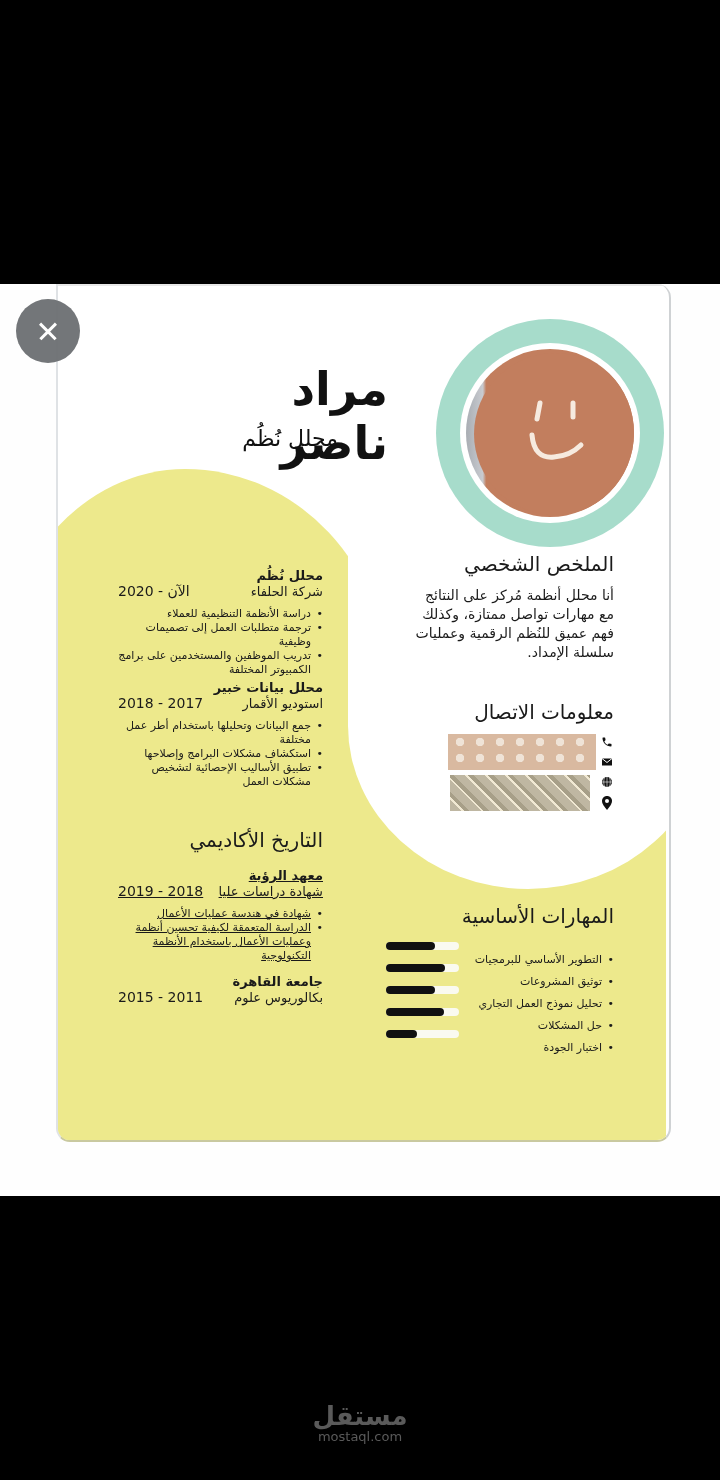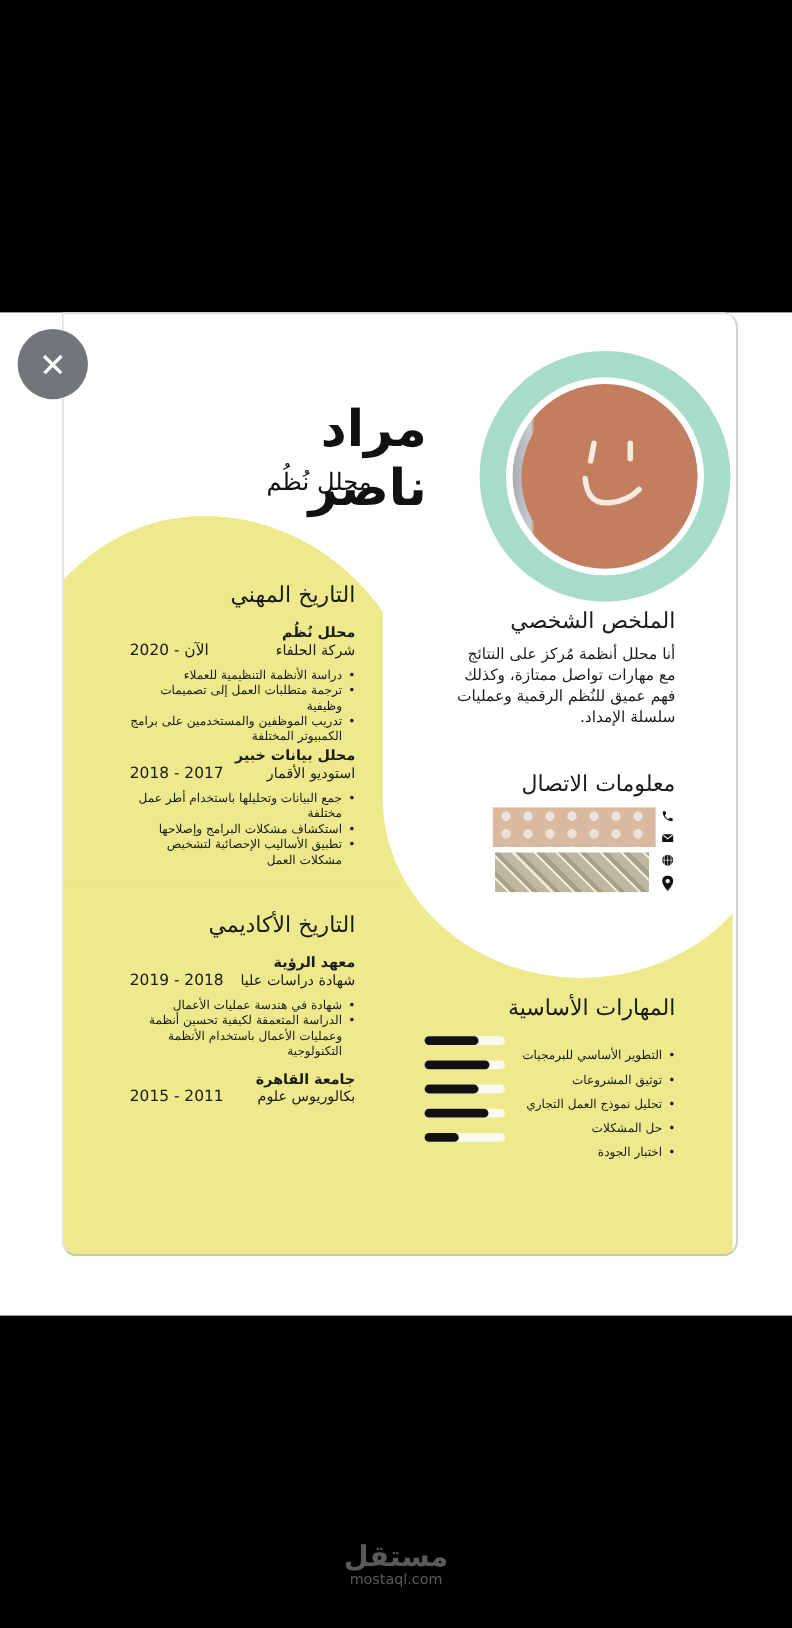--- a/index.html
+++ b/index.html
@@ -92,23 +92,20 @@
               <path d="M58 82 Q60 106 80 104 Q96 103 107 92" stroke="#f6eadf" stroke-width="5" stroke-linecap="round" fill="none"></path>
             </svg>
           </div>
         </div>
       </div>
     </div>
 
     <div class="name">مراد ناصر</div>
     <div class="role">محلل نُظُم</div>
 
-    <div class="left-col rtl" style="top:244px;">
-      <div class="h2">التاريخ المهني</div>
-    </div>
 
     <div class="left-col" style="top:284px;">
       <div class="h3 rtl">محلل نُظُم</div>
       <div class="entry-row">
         <span class="sub">شركة الحلفاء</span>
         <span class="years" style="direction:rtl;">الآن - 2020</span>
       </div>
       <ul class="bul rtl" style="margin-top:8px;">
         <li>دراسة الأنظمة التنظيمية للعملاء</li>
         <li>ترجمة متطلبات العمل إلى تصميمات وظيفية</li>
@@ -126,21 +123,21 @@
         <li>جمع البيانات وتحليلها باستخدام أطر عمل مختلفة</li>
         <li>استكشاف مشكلات البرامج وإصلاحها</li>
         <li>تطبيق الأساليب الإحصائية لتشخيص مشكلات العمل</li>
       </ul>
     </div>
 
     <div class="left-col rtl" style="top:544px;">
       <div class="h2">التاريخ الأكاديمي</div>
     </div>
 
-    <div class="left-col" style="top:584px;">
+    <div class="left-col" style="top:584px;text-decoration:underline;">
       <div class="h3 rtl">معهد الرؤية</div>
       <div class="entry-row">
         <span class="sub">شهادة دراسات عليا</span>
         <span class="years">2019 - 2018</span>
       </div>
       <ul class="bul rtl" style="margin-top:8px;">
         <li>شهادة في هندسة عمليات الأعمال</li>
         <li>الدراسة المتعمقة لكيفية تحسين أنظمة وعمليات الأعمال باستخدام الأنظمة التكنولوجية</li>
       </ul>
     </div>

